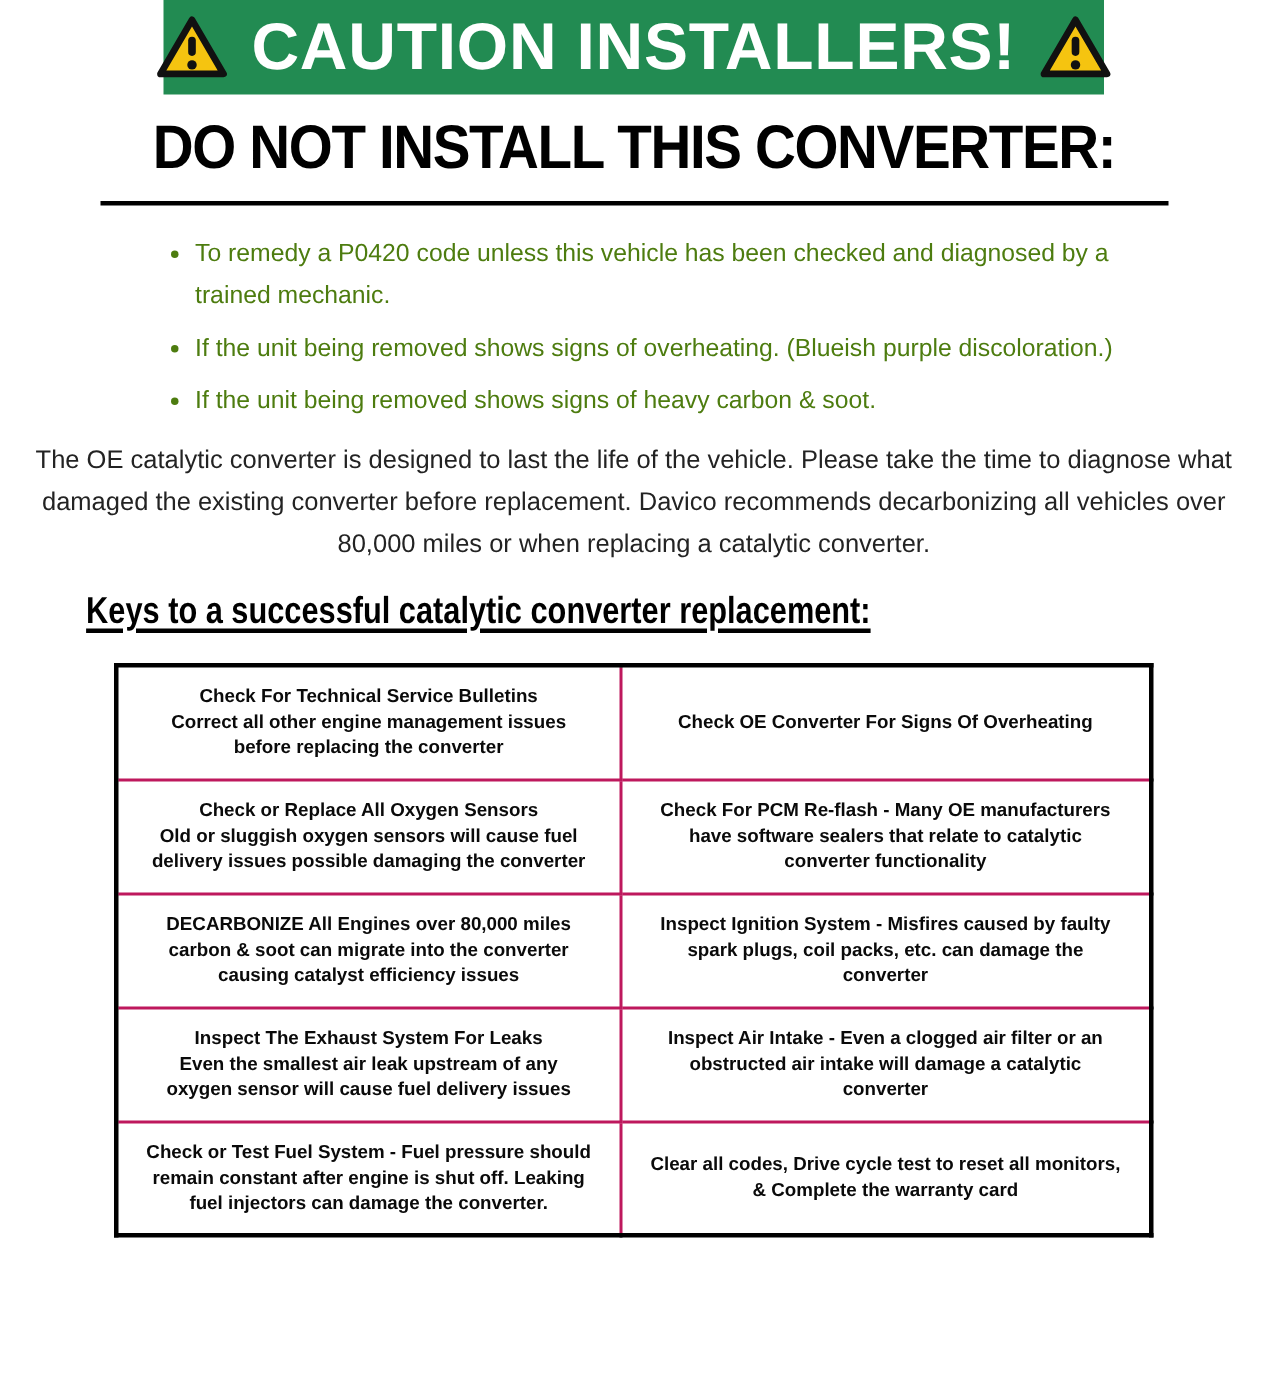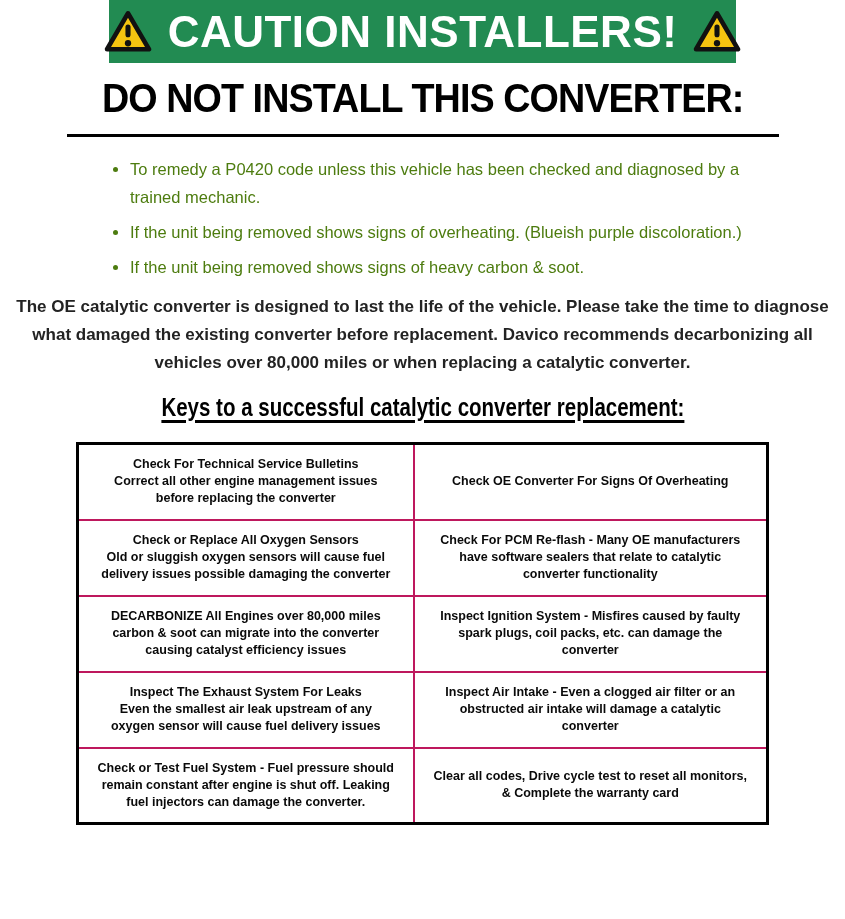--- a/index.html
+++ b/index.html
@@ -68,28 +68,27 @@
     color: #4d7c0f;
   }
 
   
   .advisory {
     width: 828px;
     margin: 12px auto 0;
     text-align: center;
     font-size: 17px;
     line-height: 28px;
-    font-weight: 700;
+    font-weight: 400;
     color: #232323;
   }
 
   
   .keys-heading {
     margin-top: 16px;
-    text-align: center;
   }
   .keys-heading span {
     display: inline-block;
     font-size: 25px;
     font-weight: 800;
     color: #000;
     text-decoration: underline;
     text-decoration-thickness: 2.5px;
     text-underline-offset: 4px;
     transform: scaleX(0.82);

